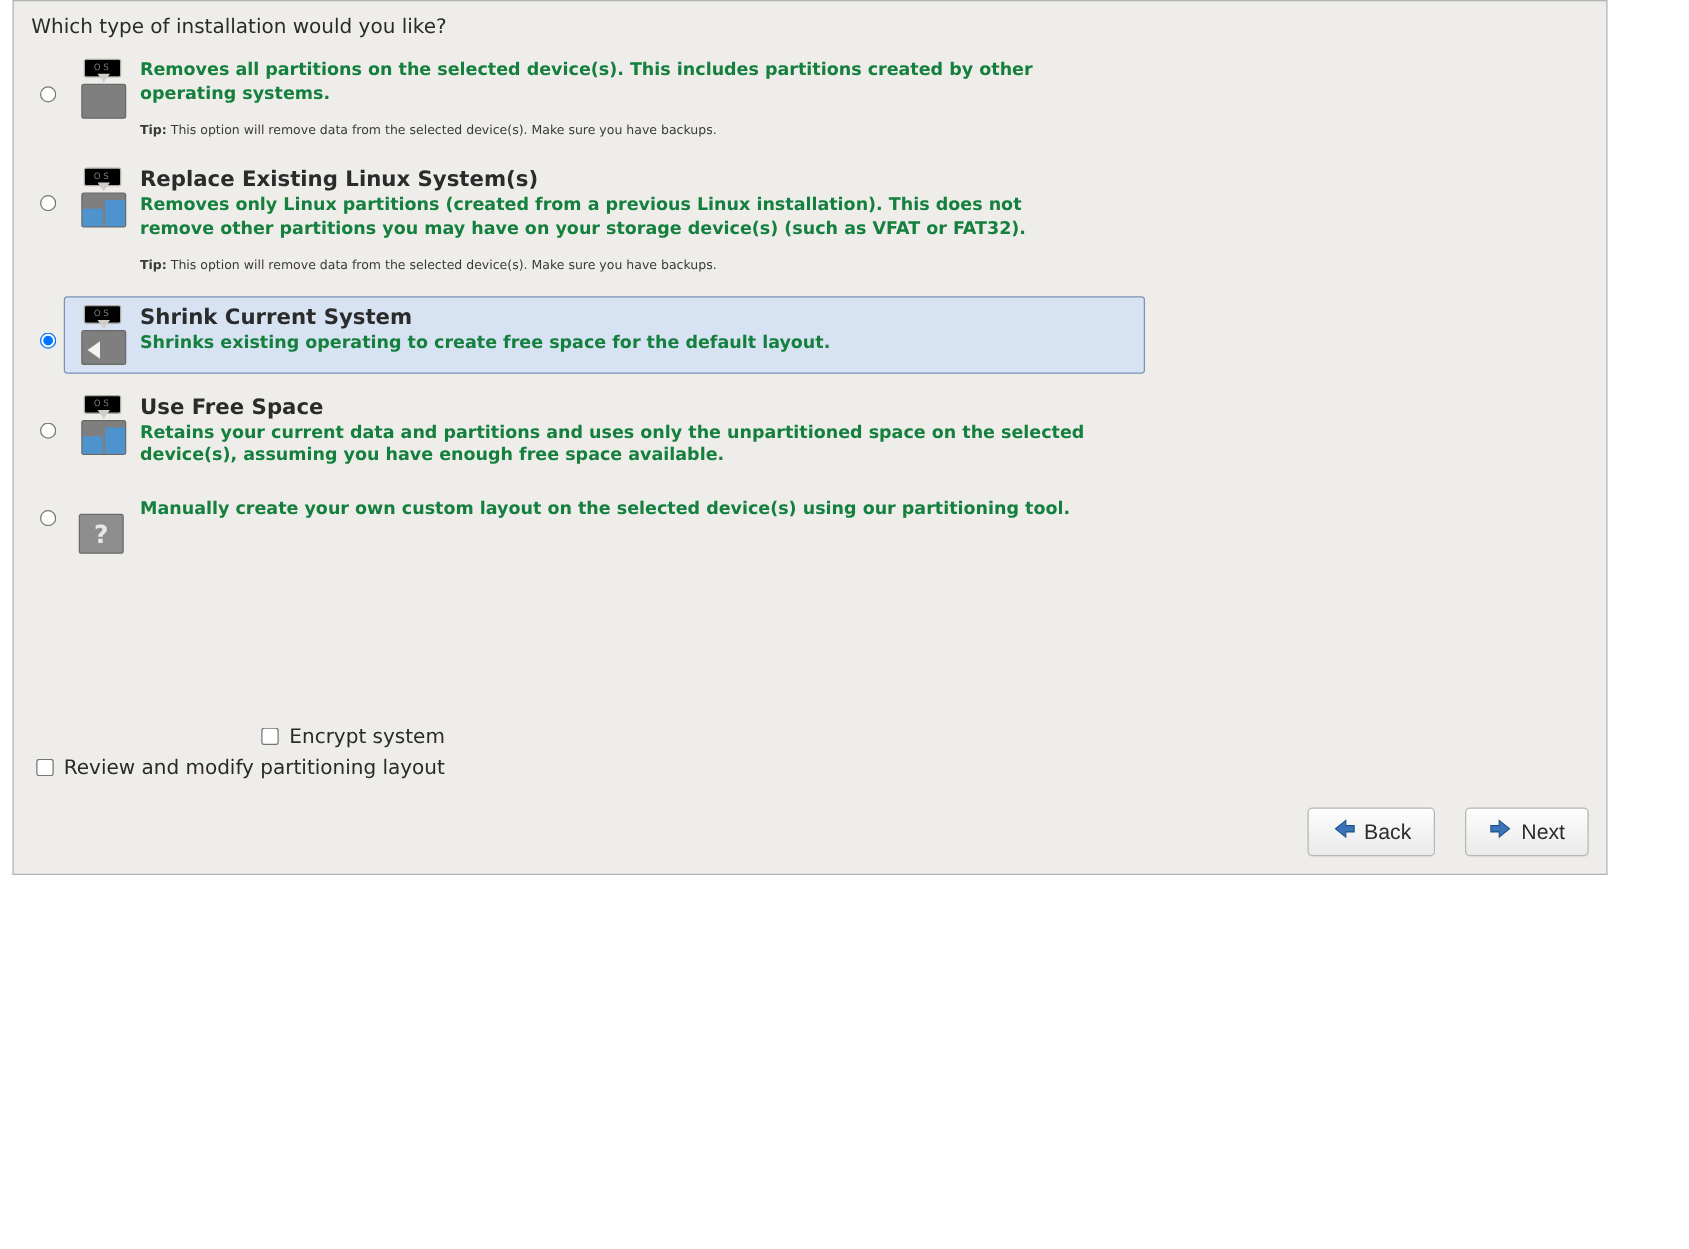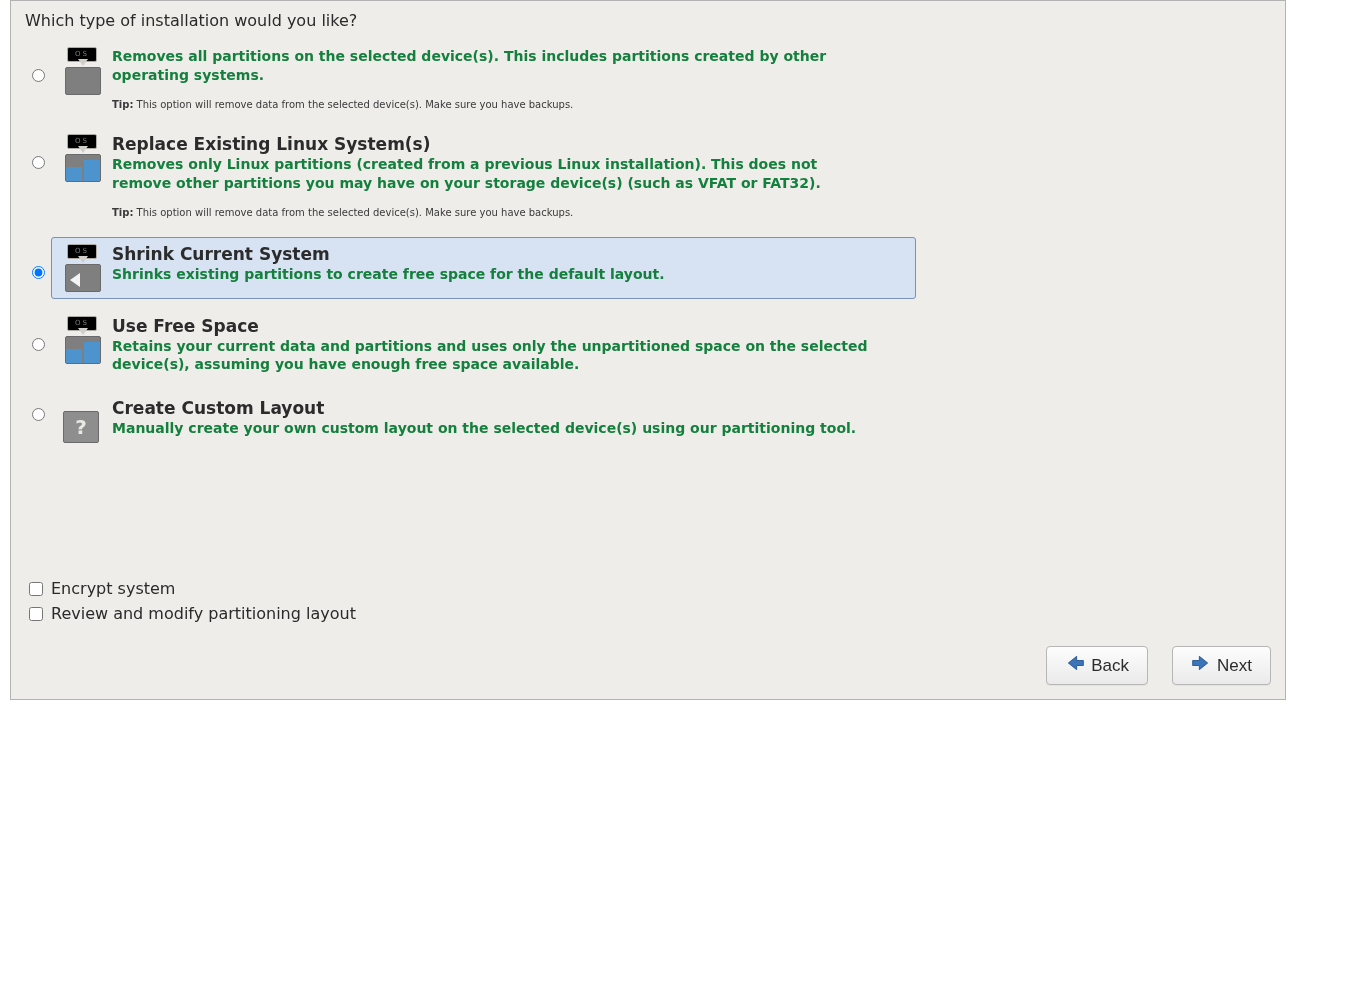--- a/index.html
+++ b/index.html
@@ -157,20 +157,21 @@
     left:18px;
     bottom:70px;
   }
   .chk-row{
     display:flex;
     align-items:center;
     gap:8px;
     font-size:16px;
     color:#2a2a2a;
     margin-bottom:6px;
+    justify-content:flex-end;
   }
   .chk-row input{
     width:14px;height:14px;margin:0;
   }
   .nav-buttons{
     position:absolute;
     right:14px;
     bottom:14px;
     display:flex;
     gap:24px;
@@ -248,21 +249,21 @@
     <div class="icon-col">
       <div class="opt-icon shrink">
         <div class="os-tag">OS</div>
         <div class="arrow-down"></div>
         <div class="drive"></div>
         <div class="arrow-l"></div>
       </div>
     </div>
     <div class="text-col">
       <div class="opt-title">Shrink Current System</div>
-      <div class="opt-desc">Shrinks existing partitions to create free space for the default layout.</div>
+      <div class="opt-desc">Shrinks existing operating to create free space for the default layout.</div>
     </div>
   </div>
 
   <div class="option-row">
     <div class="radio-col">
       <input type="radio" name="install-type" style="">
     </div>
     <div class="icon-col">
       <div class="opt-icon">
         <div class="os-tag">OS</div>
@@ -282,21 +283,20 @@
   <div class="option-row">
     <div class="radio-col" style="padding-top:10px;">
       <input type="radio" name="install-type" style="">
     </div>
     <div class="icon-col">
       <div class="opt-icon custom">
           <div class="q">?</div>
         </div>
     </div>
     <div class="text-col">
-      <div class="opt-title">Create Custom Layout</div>
       <div class="opt-desc">Manually create your own custom layout on the selected device(s) using our partitioning tool.</div>
     </div>
   </div>
 
   <div class="bottom-checks">
     <label class="chk-row">
       <input type="checkbox" style="">
       <span>Encrypt system</span>
     </label>
     <label class="chk-row">

